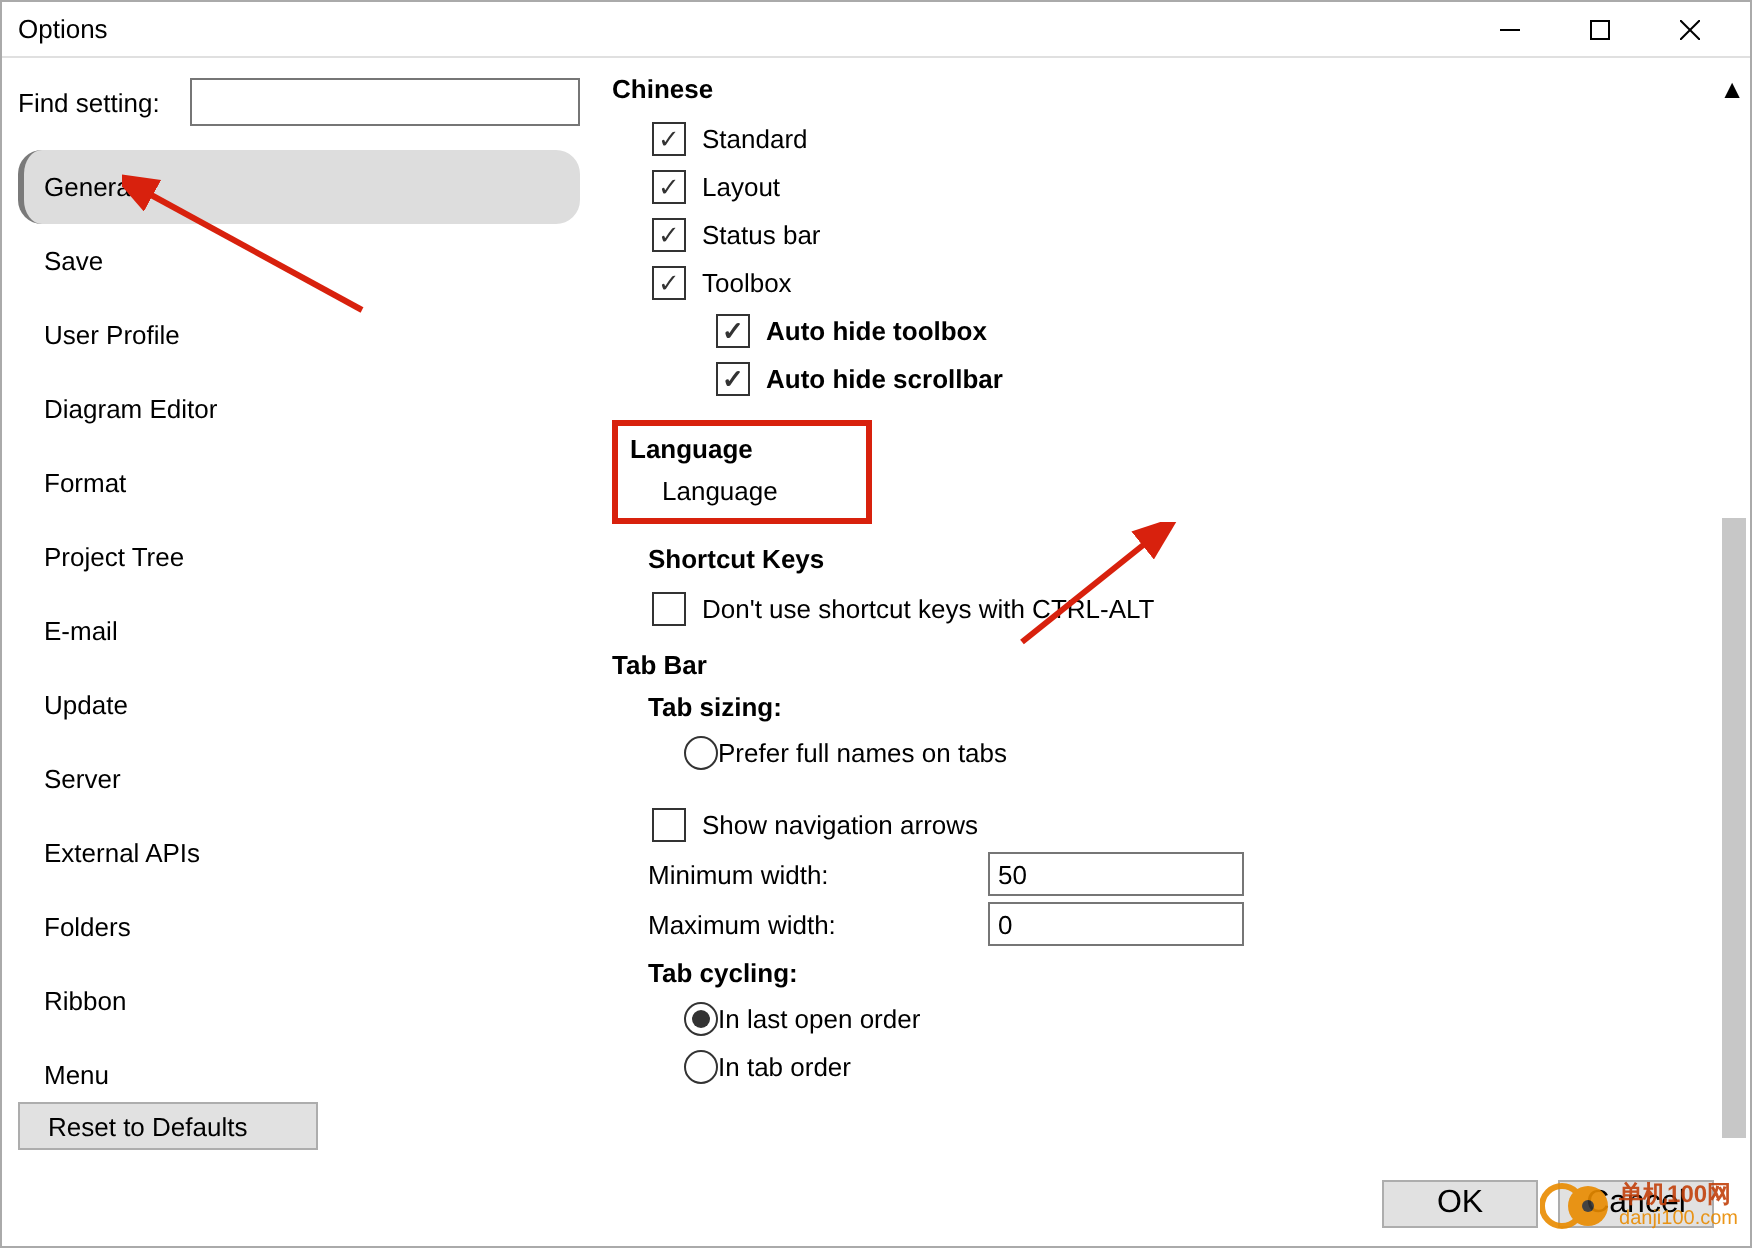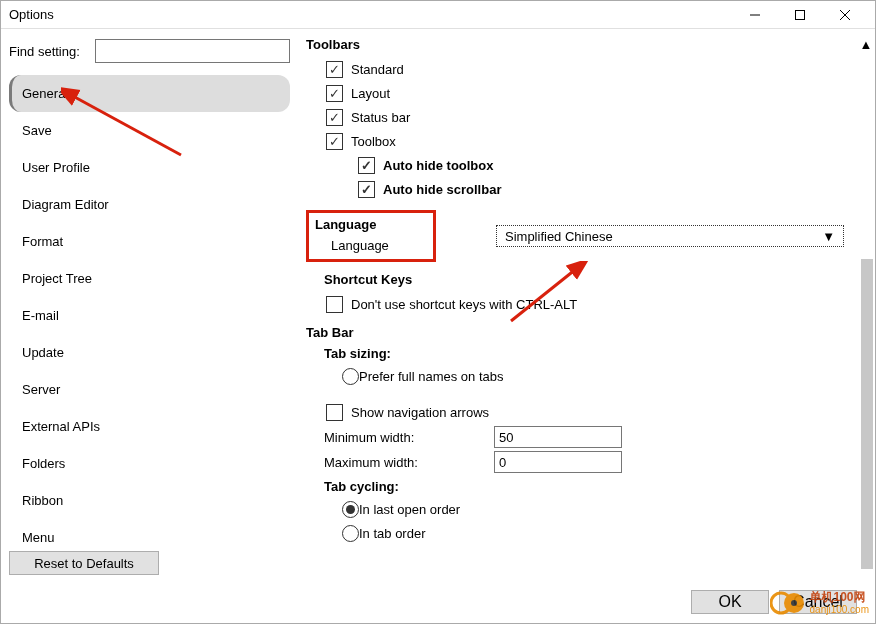--- a/index.html
+++ b/index.html
@@ -9,21 +9,21 @@
 .titlebar-btn { width: 45px; height: 28px; display: flex; align-items: center; justify-content: center; cursor: pointer; }
 .titlebar-btn svg { width: 10px; height: 10px; }
 .layout { display: flex; height: 554px; }
 .sidebar { width: 297px; padding: 10px 8px 8px 8px; display: flex; flex-direction: column; }
 .find-row { display: flex; align-items: center; gap: 6px; margin-bottom: 12px; }
 .find-label { width: 80px; }
 .find-input { flex: 1; height: 24px; border: 1px solid #767676; padding: 2px 4px; font-family: inherit; font-size: 13px; }
 .nav { flex: 1; overflow: hidden; }
 .nav-item { height: 37px; display: flex; align-items: center; padding: 0 10px; cursor: pointer; border-left: 3px solid transparent; }
 .nav-item.selected { background: #dddddd; border-left: 3px solid #7a7a7a; border-radius: 12px; }
-.reset-btn { height: 24px; border: 1px solid #adadad; background: #e1e1e1; padding: 0 14px; font-family: inherit; font-size: 13px; cursor: pointer; width: 150px; text-align: center; }
+.reset-btn { height: 24px; border: 1px solid #adadad; background: #e1e1e1; padding: 0 14px; font-family: inherit; font-size: 13px; cursor: pointer; width: 150px; text-align: left; }
 .content { flex: 1; padding: 8px 20px 0 8px; position: relative; overflow: hidden; }
 .section { margin-bottom: 10px; }
 .section-title { font-weight: bold; margin-bottom: 6px; }
 .chk-row { display: flex; align-items: center; gap: 8px; margin: 2px 0 2px 20px; height: 22px; }
 .chk-row.sub { margin-left: 52px; font-weight: bold; }
 .chk { width: 17px; height: 17px; border: 1px solid #333; display: flex; align-items: center; justify-content: center; cursor: pointer; background: #fff; }
 .chk.checked::after { content: "✓"; font-size: 13px; line-height: 1; color: #333; }
 .lang-box { border: 3px solid #d8210d; padding: 4px 6px 6px 6px; width: 130px; }
 .lang-row { display: flex; align-items: center; margin-top: 2px; }
 .lang-label { margin-left: 16px; }
@@ -116,21 +116,21 @@
         </div>
 
     </div>
     <button class="reset-btn">Reset to Defaults</button>
   </div>
 
   <div class="content">
     <div class="scroll-up">▲</div>
 
     <div class="section">
-      <div class="section-title">Toolbars</div>
+      <div class="section-title">Chinese</div>
       <div class="chk-row">
           <div class="chk checked"></div>
           <span>Standard</span>
         </div>
       <div class="chk-row">
           <div class="chk checked"></div>
           <span>Layout</span>
         </div>
       <div class="chk-row">
           <div class="chk checked"></div>
@@ -148,24 +148,20 @@
           <div class="chk checked"></div>
           <span>Auto hide scrollbar</span>
         </div>
     </div>
 
     <div class="section">
       <div class="lang-row">
         <div class="lang-box">
           <div class="section-title">Language</div>
           <div class="lang-label">Language</div>
-        </div>
-        <div class="combo">
-          <span>Simplified Chinese</span>
-          <span>▼</span>
         </div>
       </div>
     </div>
 
     <div class="section">
       <div class="section-title" style="margin-left:18px">Shortcut Keys</div>
       <div class="chk-row">
           <div class="chk"></div>
           <span>Don't use shortcut keys with CTRL-ALT</span>
         </div>

